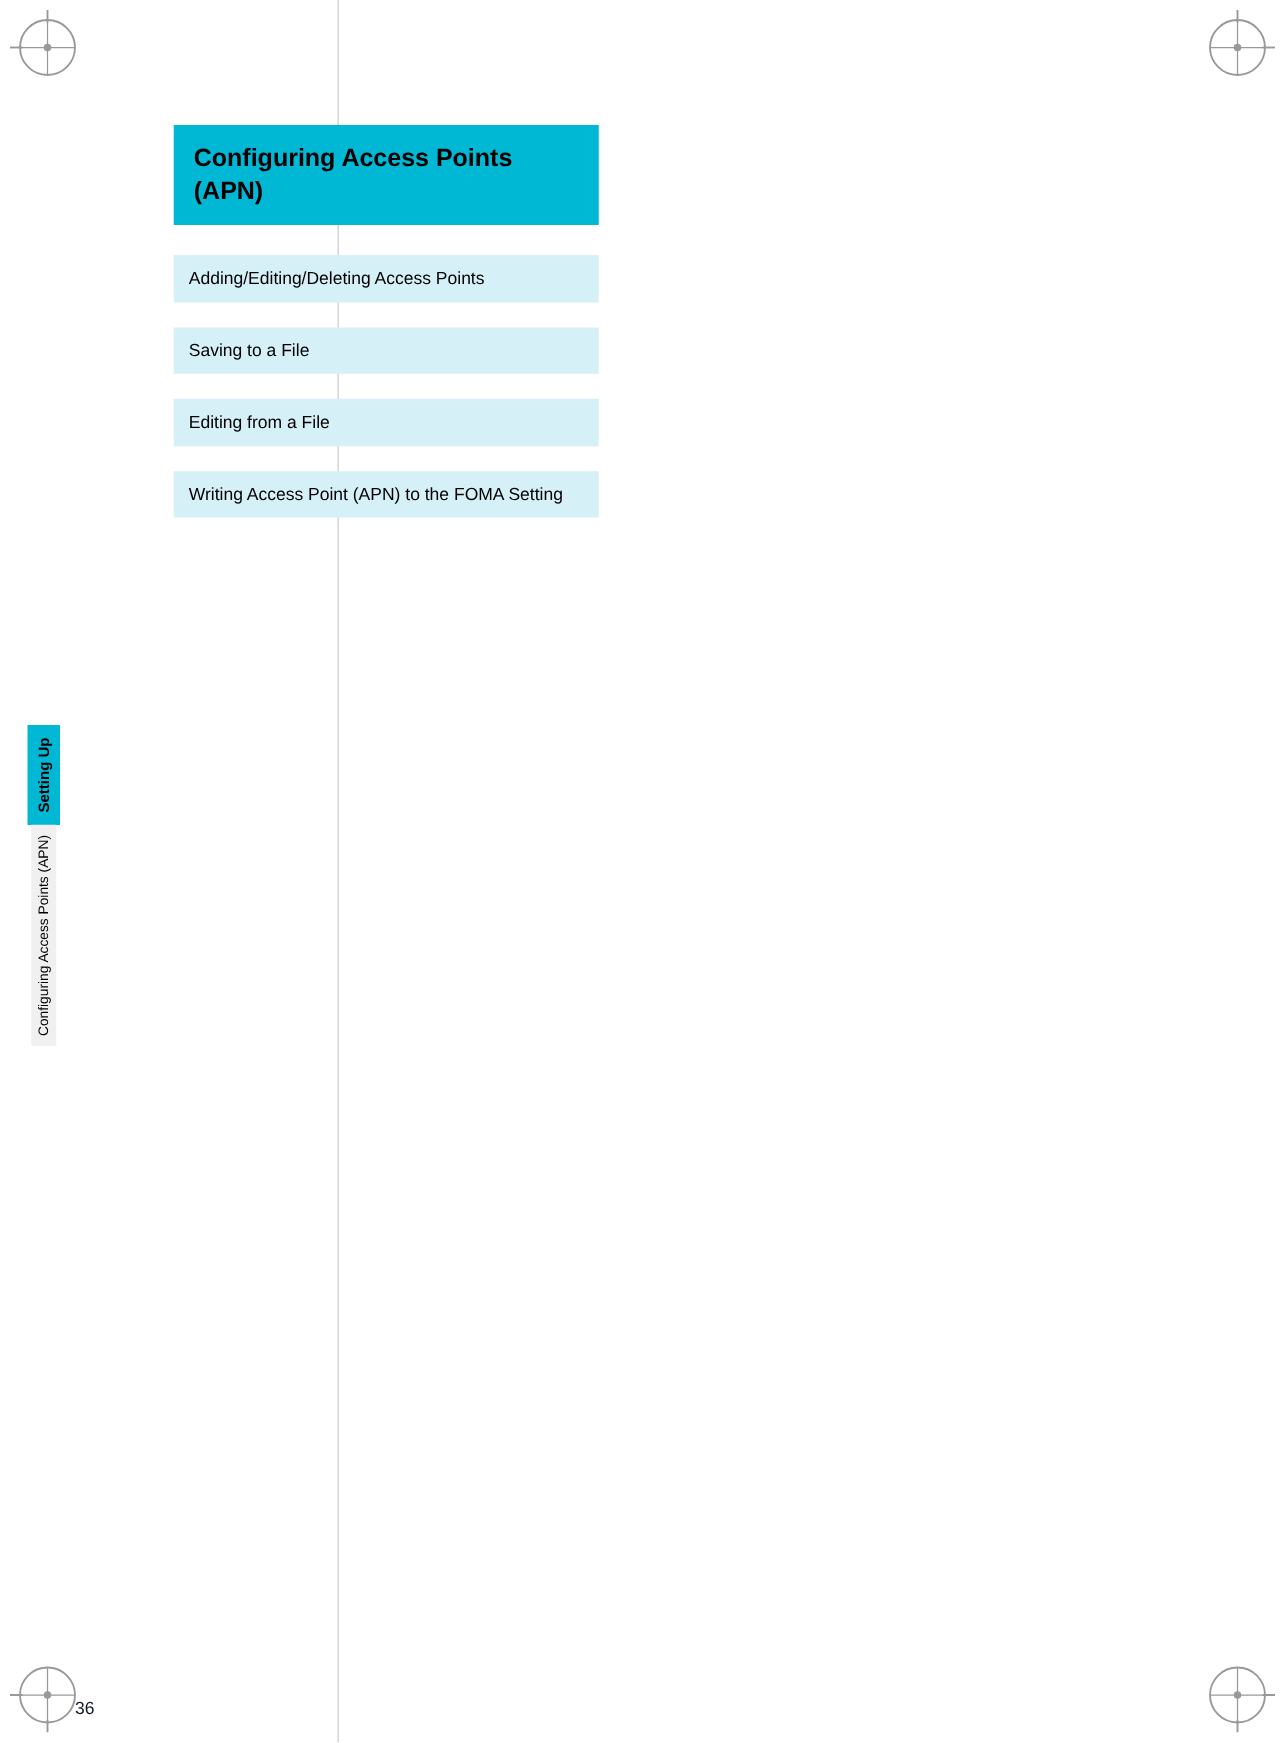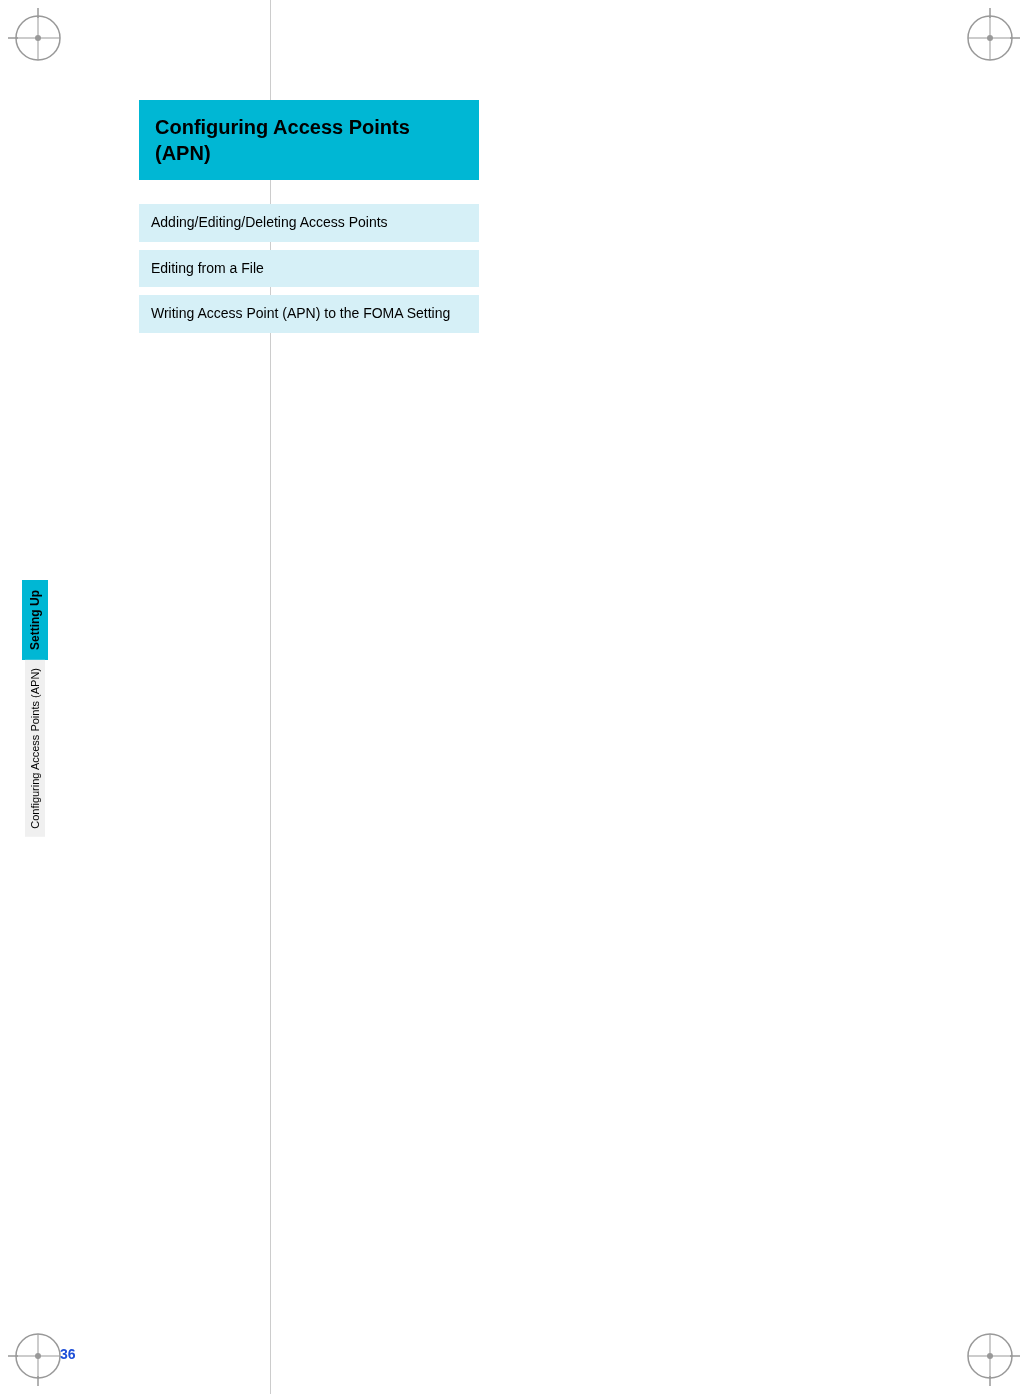--- a/index.html
+++ b/index.html
@@ -63,41 +63,41 @@
       font-size: 20px;
       font-weight: bold;
       color: #000000;
       line-height: 1.3;
     }
 
     
     .menu-items {
       display: flex;
       flex-direction: column;
-      gap: 8px;
+      gap: 20px;
     }
 
     .menu-item {
       background: #d6f0f7;
       padding: 9px 12px;
       width: 340px;
       font-size: 14px;
       color: #000000;
       cursor: pointer;
       line-height: 1.4;
     }
 
     
     .page-number {
       position: absolute;
-      bottom: 32px;
+      bottom: 20px;
       left: 60px;
       font-size: 14px;
-      font-weight: bold;
-      color: #1d4ed8;
+      font-weight: normal;
+      color: #0f172a;
     }
 
     
     .side-label-container {
       position: absolute;
       left: 22px;
       top: 580px;
       display: flex;
       flex-direction: column;
       align-items: center;
@@ -178,20 +178,23 @@
 
   <div class="title-box">
     <span class="title-box-text">Configuring Access Points (APN)</span>
   </div>
 
   <div class="menu-items">
     <div class="menu-item">
       <span>Adding/Editing/Deleting Access Points</span>
     </div>
     <div class="menu-item">
+      <span>Saving to a File</span>
+    </div>
+    <div class="menu-item">
       <span>Editing from a File</span>
     </div>
     <div class="menu-item">
       <span>Writing Access Point (APN) to the FOMA Setting</span>
     </div>
   </div>
 </div>
 
 <div class="side-label-container">
   <div class="side-tab">

